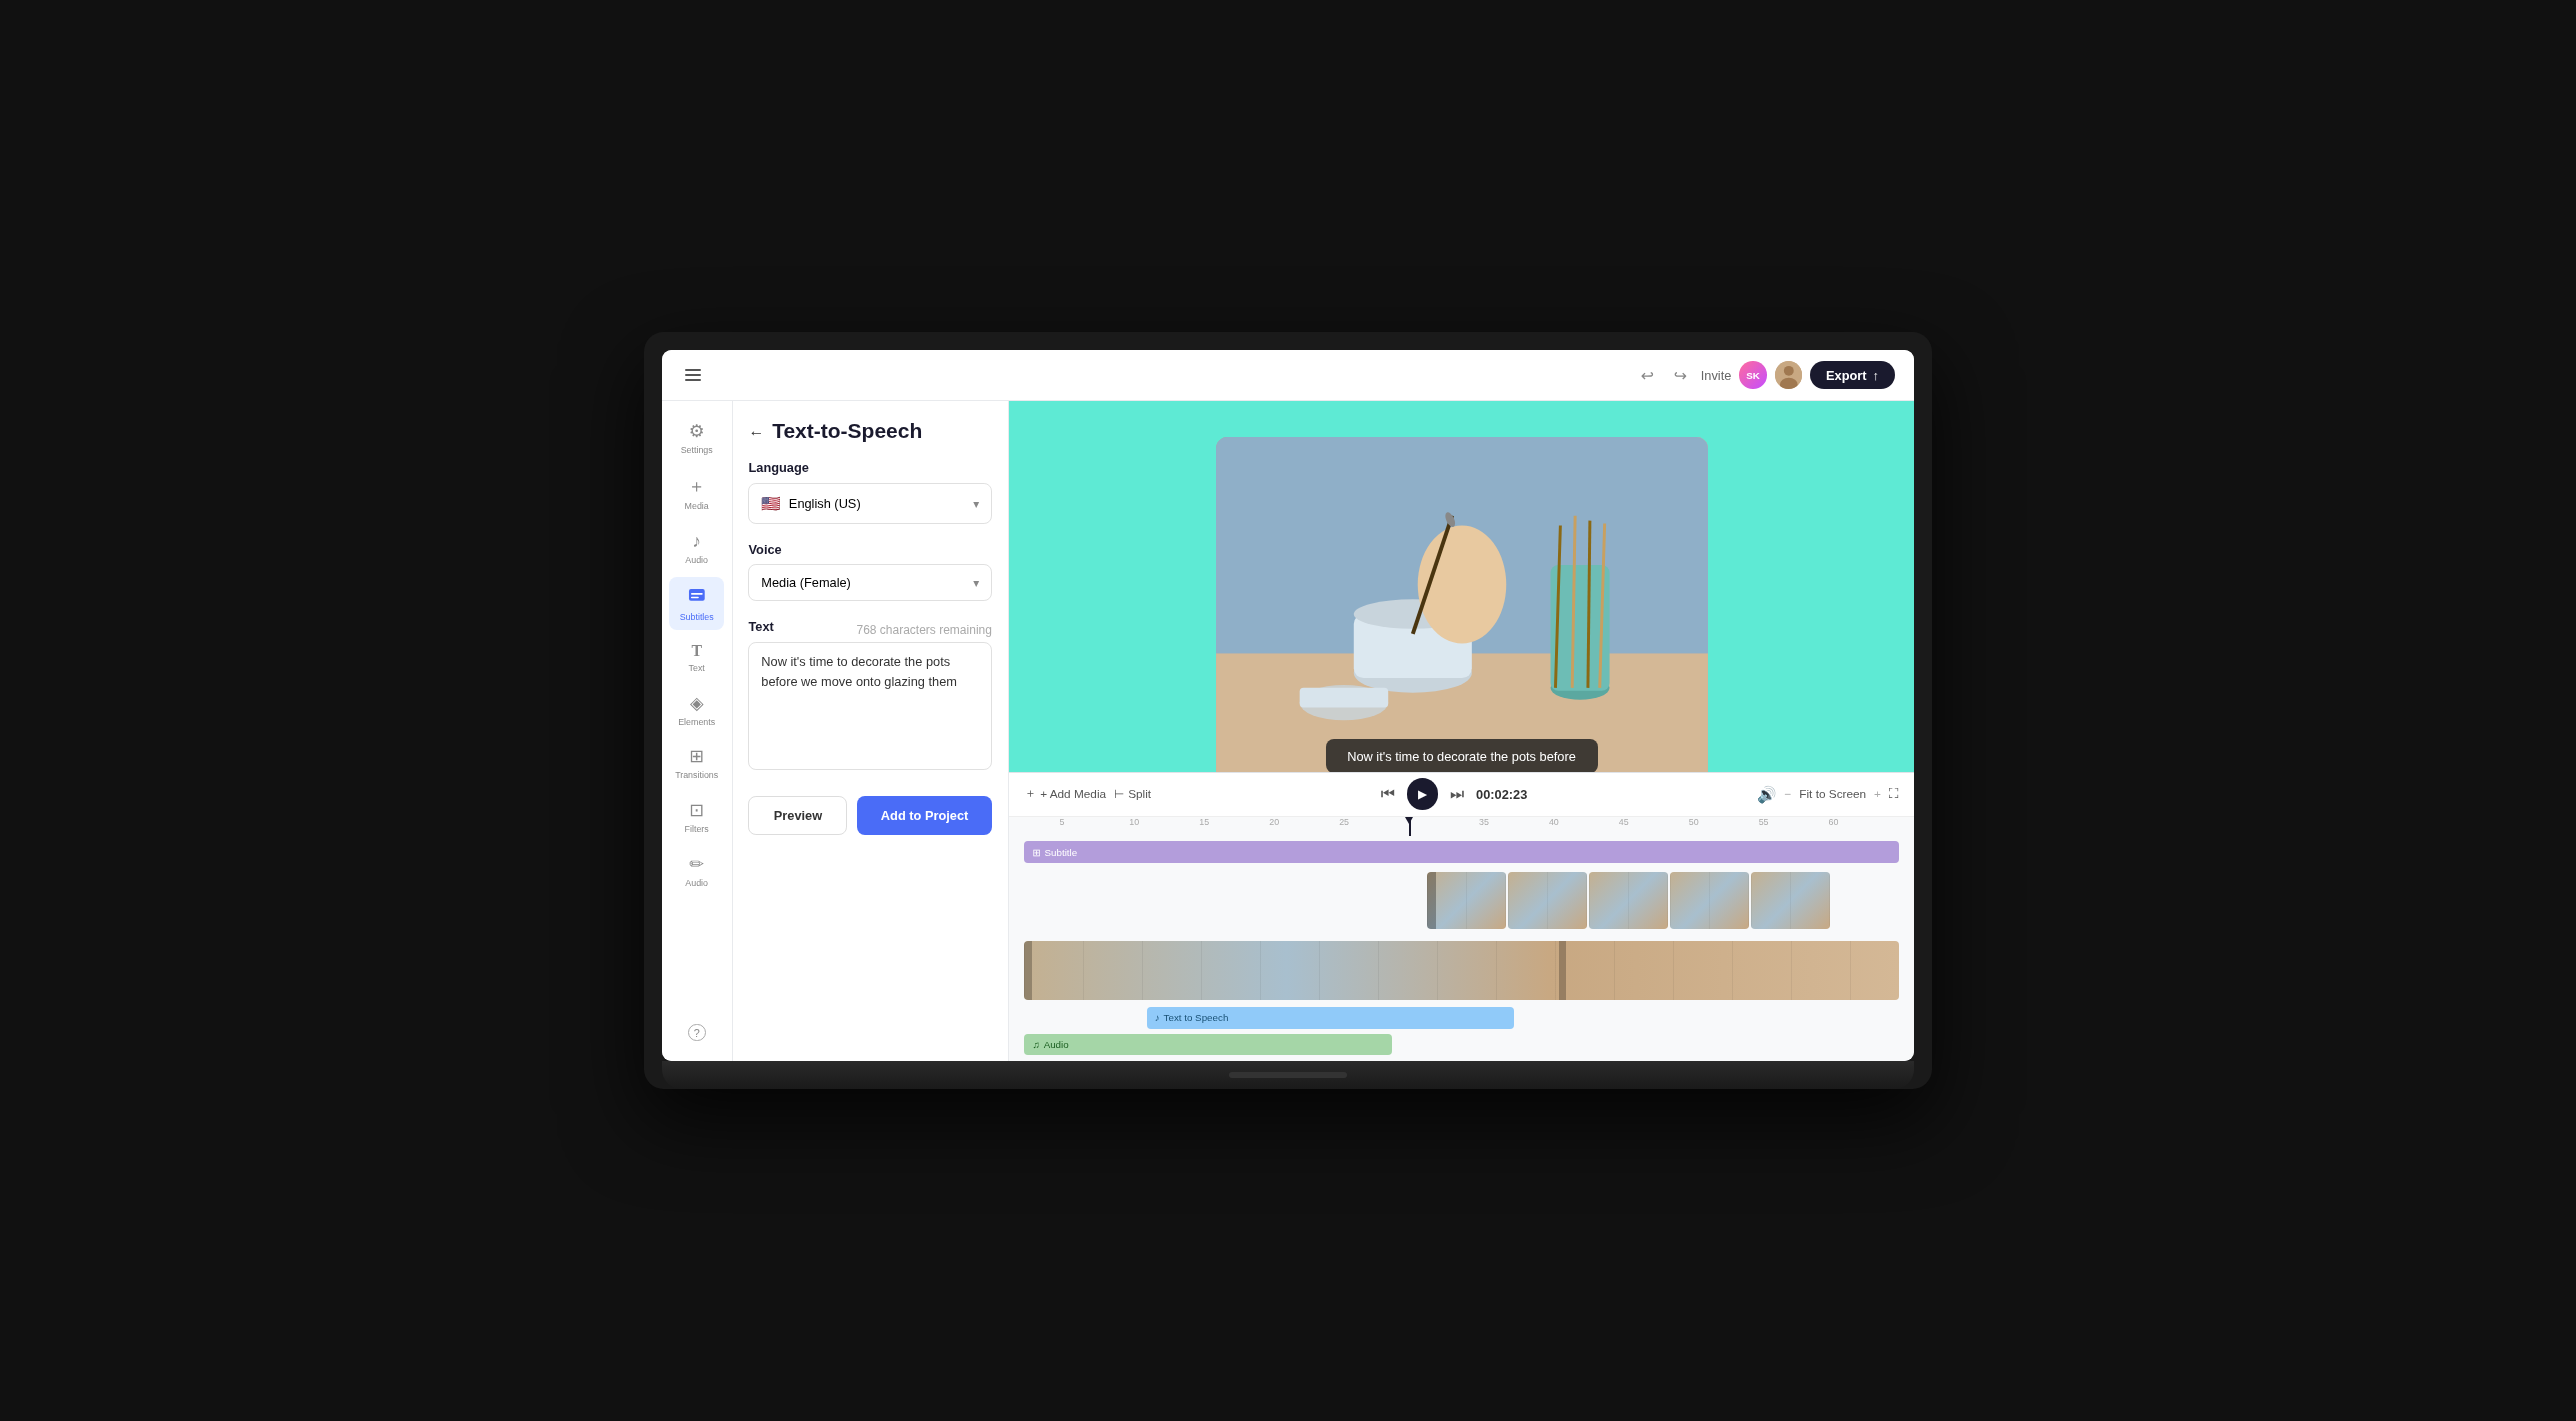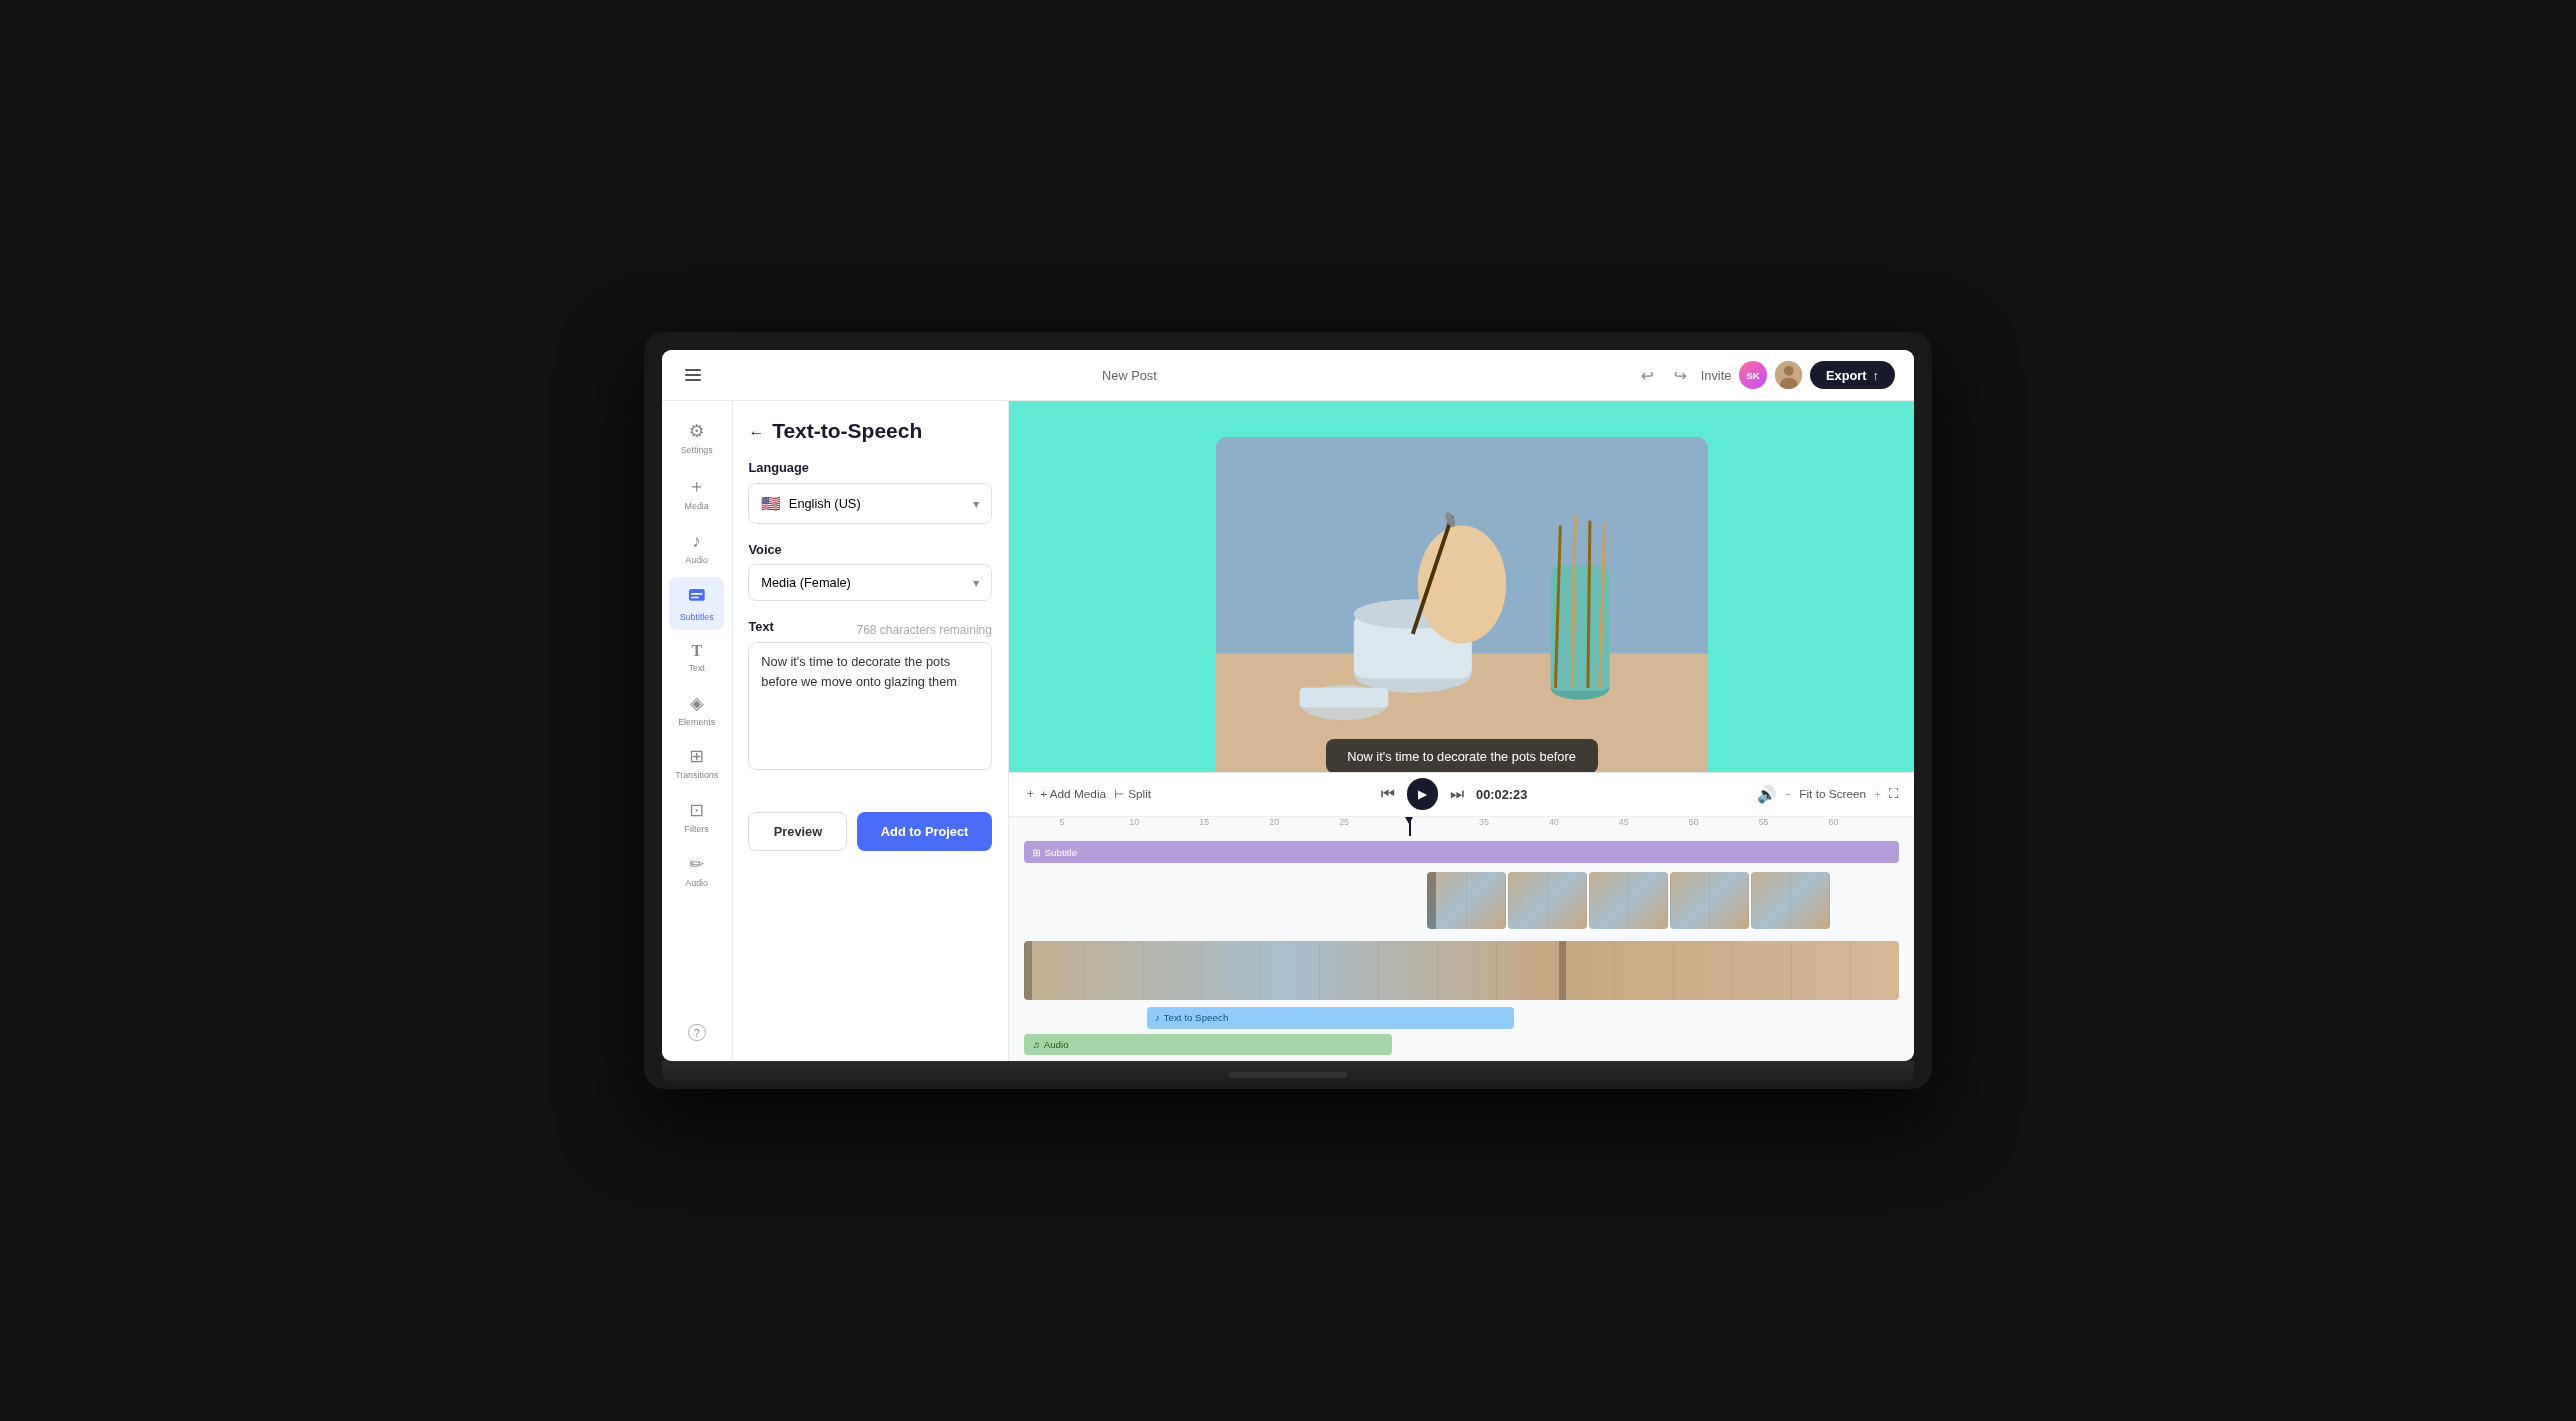--- a/index.html
+++ b/index.html
@@ -293,21 +293,21 @@
       min-height: 128px;
       resize: none;
       font-family: inherit;
       line-height: 1.5;
       outline: none;
     }
 
     .panel-buttons {
       display: flex;
       gap: 9.8px;
-      margin-top: 21px;
+      margin-top: 5px;
     }
 
     .preview-btn {
       flex: 1;
       padding: 10.8px;
       border: 1.5px solid #ddd;
       border-radius: 7.9px;
       background: #fff;
       font-size: 12.8px;
       font-weight: 600;
@@ -584,21 +584,20 @@
 <div class="laptop-shell">
   <div class="laptop-screen">
 
     <div class="top-bar">
       <div class="top-bar-left">
         <div class="hamburger-icon">
           <span></span>
             <span></span>
             <span></span>
         </div>
-        <span class="new-post-label">New Post</span>
       </div>
 
       <div class="top-bar-right">
         <button class="undo-btn">↩</button>
         <button class="redo-btn">↪</button>
         <span class="invite-label">Invite</span>
         <div class="avatar-badge">SK</div>
         <div class="user-avatar">
           <svg width="27.6" height="27.6" viewBox="0 0 28 28">
             <circle cx="14" cy="14" r="14" fill="#c8a882"></circle>

